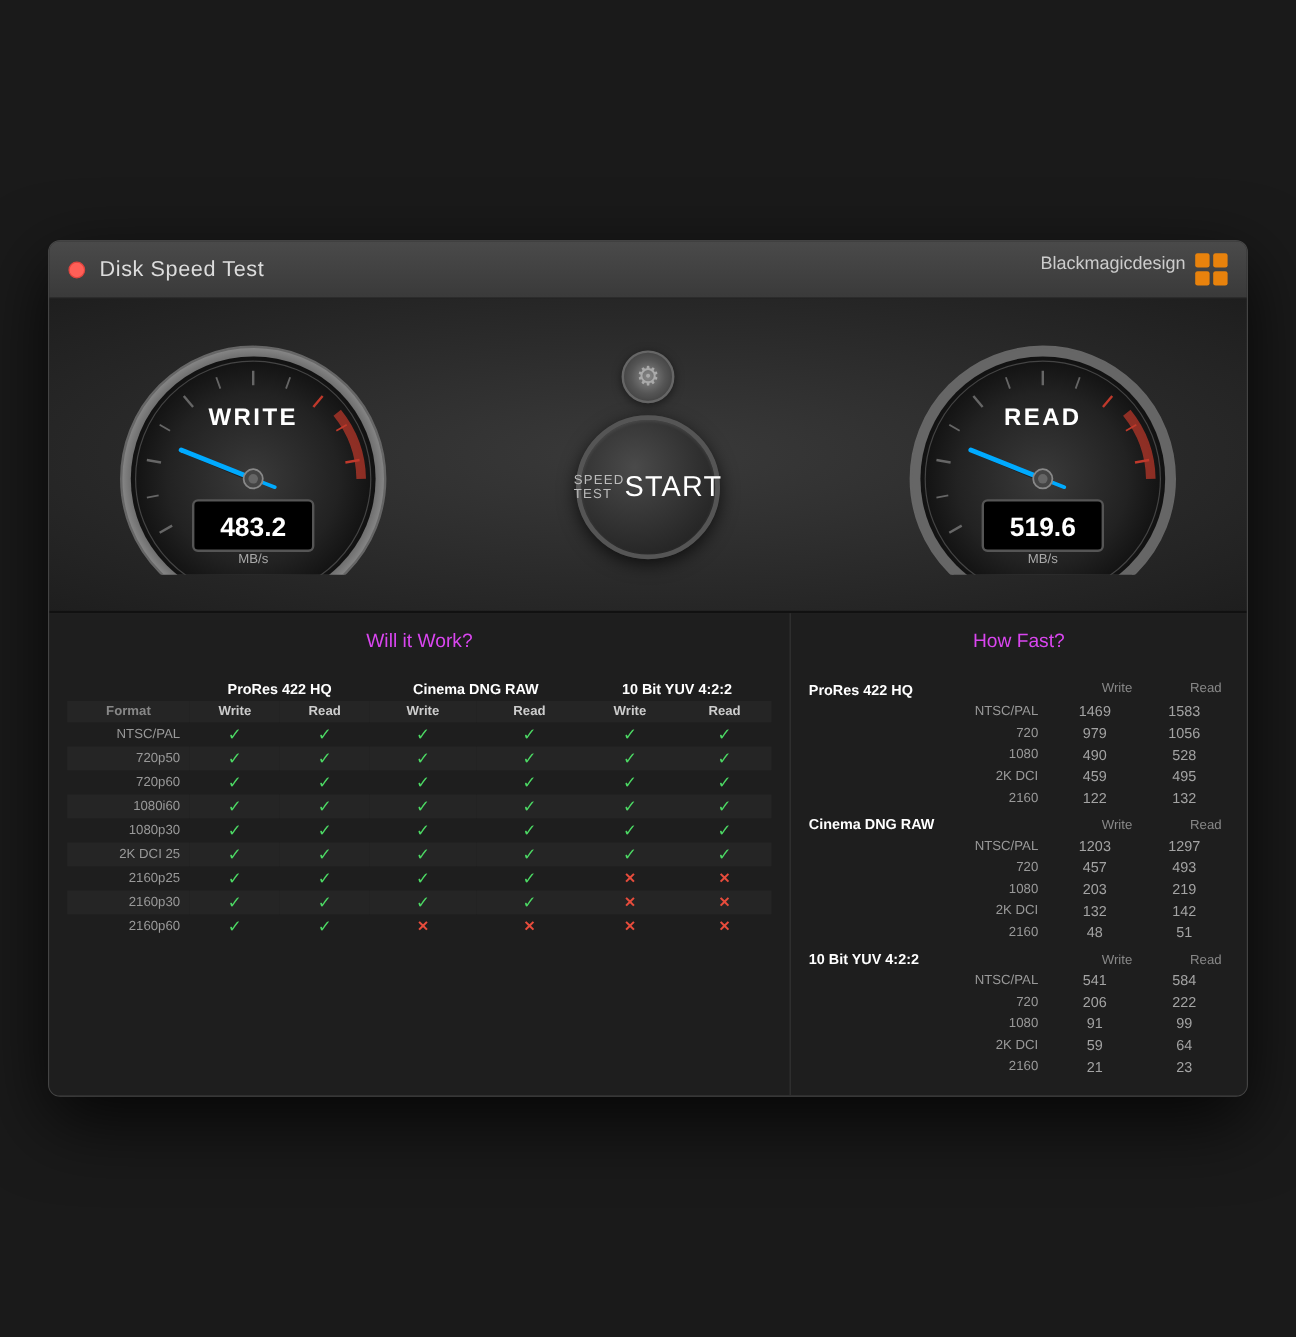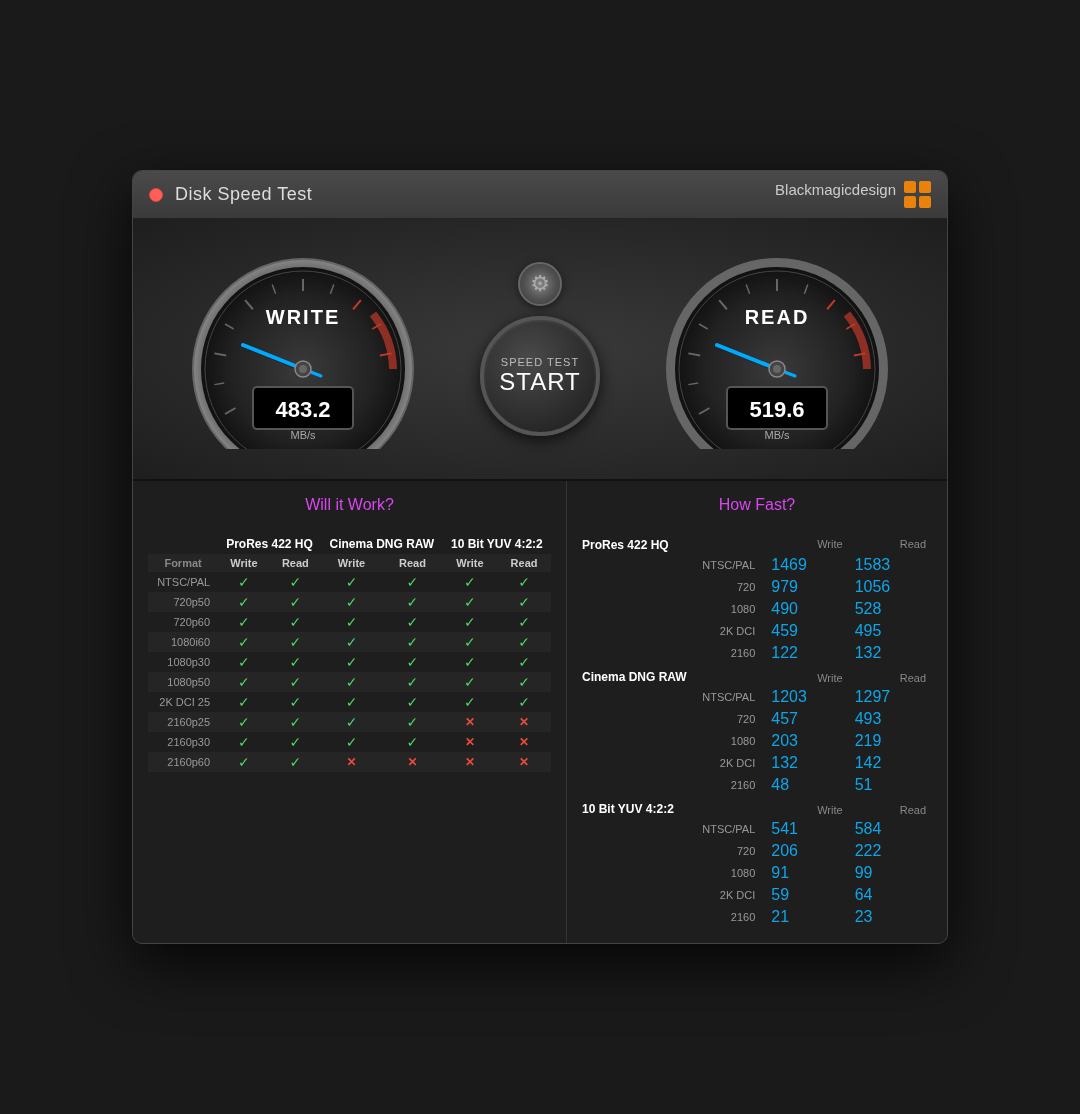--- a/index.html
+++ b/index.html
@@ -5,21 +5,21 @@
     * { box-sizing: border-box; margin: 0; padding: 0; }
     body {
       background: #1a1a1a;
       font-family: -apple-system, 'Helvetica Neue', Arial, sans-serif;
       display: flex;
       justify-content: center;
       align-items: center;
       min-height: 100vh;
     }
     .app-window {
-      width: 816px;
+      width: 1000px;
       background: #2a2a2a;
       border-radius: 10px;
       overflow: hidden;
       box-shadow: 0 20px 60px rgba(0,0,0,0.8);
       border: 1px solid #444;
     }
     .title-bar {
       background: linear-gradient(180deg, #4a4a4a 0%, #3a3a3a 100%);
       padding: 10px 16px;
       display: flex;
@@ -108,21 +108,20 @@
       border: 2px solid #666;
       cursor: pointer;
       box-shadow: 0 2px 8px rgba(0,0,0,0.5);
     }
     .start-button {
       width: 120px; height: 120px;
       border-radius: 50%;
       background: radial-gradient(circle at 40% 35%, #4a4a4a, #1a1a1a);
       border: 4px solid #555;
       display: flex;
-      flex-direction: column;
       align-items: center;
       justify-content: center;
       cursor: pointer;
       box-shadow: 0 4px 15px rgba(0,0,0,0.7), inset 0 1px 3px rgba(255,255,255,0.1);
     }
     .start-label-small {
       color: #bbb;
       font-size: 11px;
       letter-spacing: 1px;
       font-weight: 500;
@@ -204,24 +203,24 @@
       text-align: right;
       padding: 0 6px;
     }
     .speed-table .format-label {
       color: #999;
       text-align: right;
       padding-right: 10px;
       font-size: 11px;
     }
     .speed-table .speed-val {
-      color: #0ea5e9;
-      text-align: left;
+      color: #a3a3a3;
+      text-align: center;
       padding: 2px 6px;
-      font-size: 16px;
+      font-size: 12px;
     }
     .speed-table tr.divider-row td {
       padding-top: 6px;
     }
   </style>
 </head>
 <body>
 
 <div class="app-window">
 
@@ -422,29 +421,20 @@
             <tr>
               <td class="format-cell">1080p30</td>
               <td><span class="check-green">✓</span></td>
               <td><span class="check-green">✓</span></td>
               <td><span class="check-green">✓</span></td>
               <td><span class="check-green">✓</span></td>
               <td><span class="check-green">✓</span></td>
               <td><span class="check-green">✓</span></td>
             </tr>
             <tr>
-              <td class="format-cell">1080p50</td>
-              <td><span class="check-green">✓</span></td>
-              <td><span class="check-green">✓</span></td>
-              <td><span class="check-green">✓</span></td>
-              <td><span class="check-green">✓</span></td>
-              <td><span class="check-green">✓</span></td>
-              <td><span class="check-green">✓</span></td>
-            </tr>
-            <tr>
               <td class="format-cell">2K DCI 25</td>
               <td><span class="check-green">✓</span></td>
               <td><span class="check-green">✓</span></td>
               <td><span class="check-green">✓</span></td>
               <td><span class="check-green">✓</span></td>
               <td><span class="check-green">✓</span></td>
               <td><span class="check-green">✓</span></td>
             </tr>
             <tr>
               <td class="format-cell">2160p25</td>

